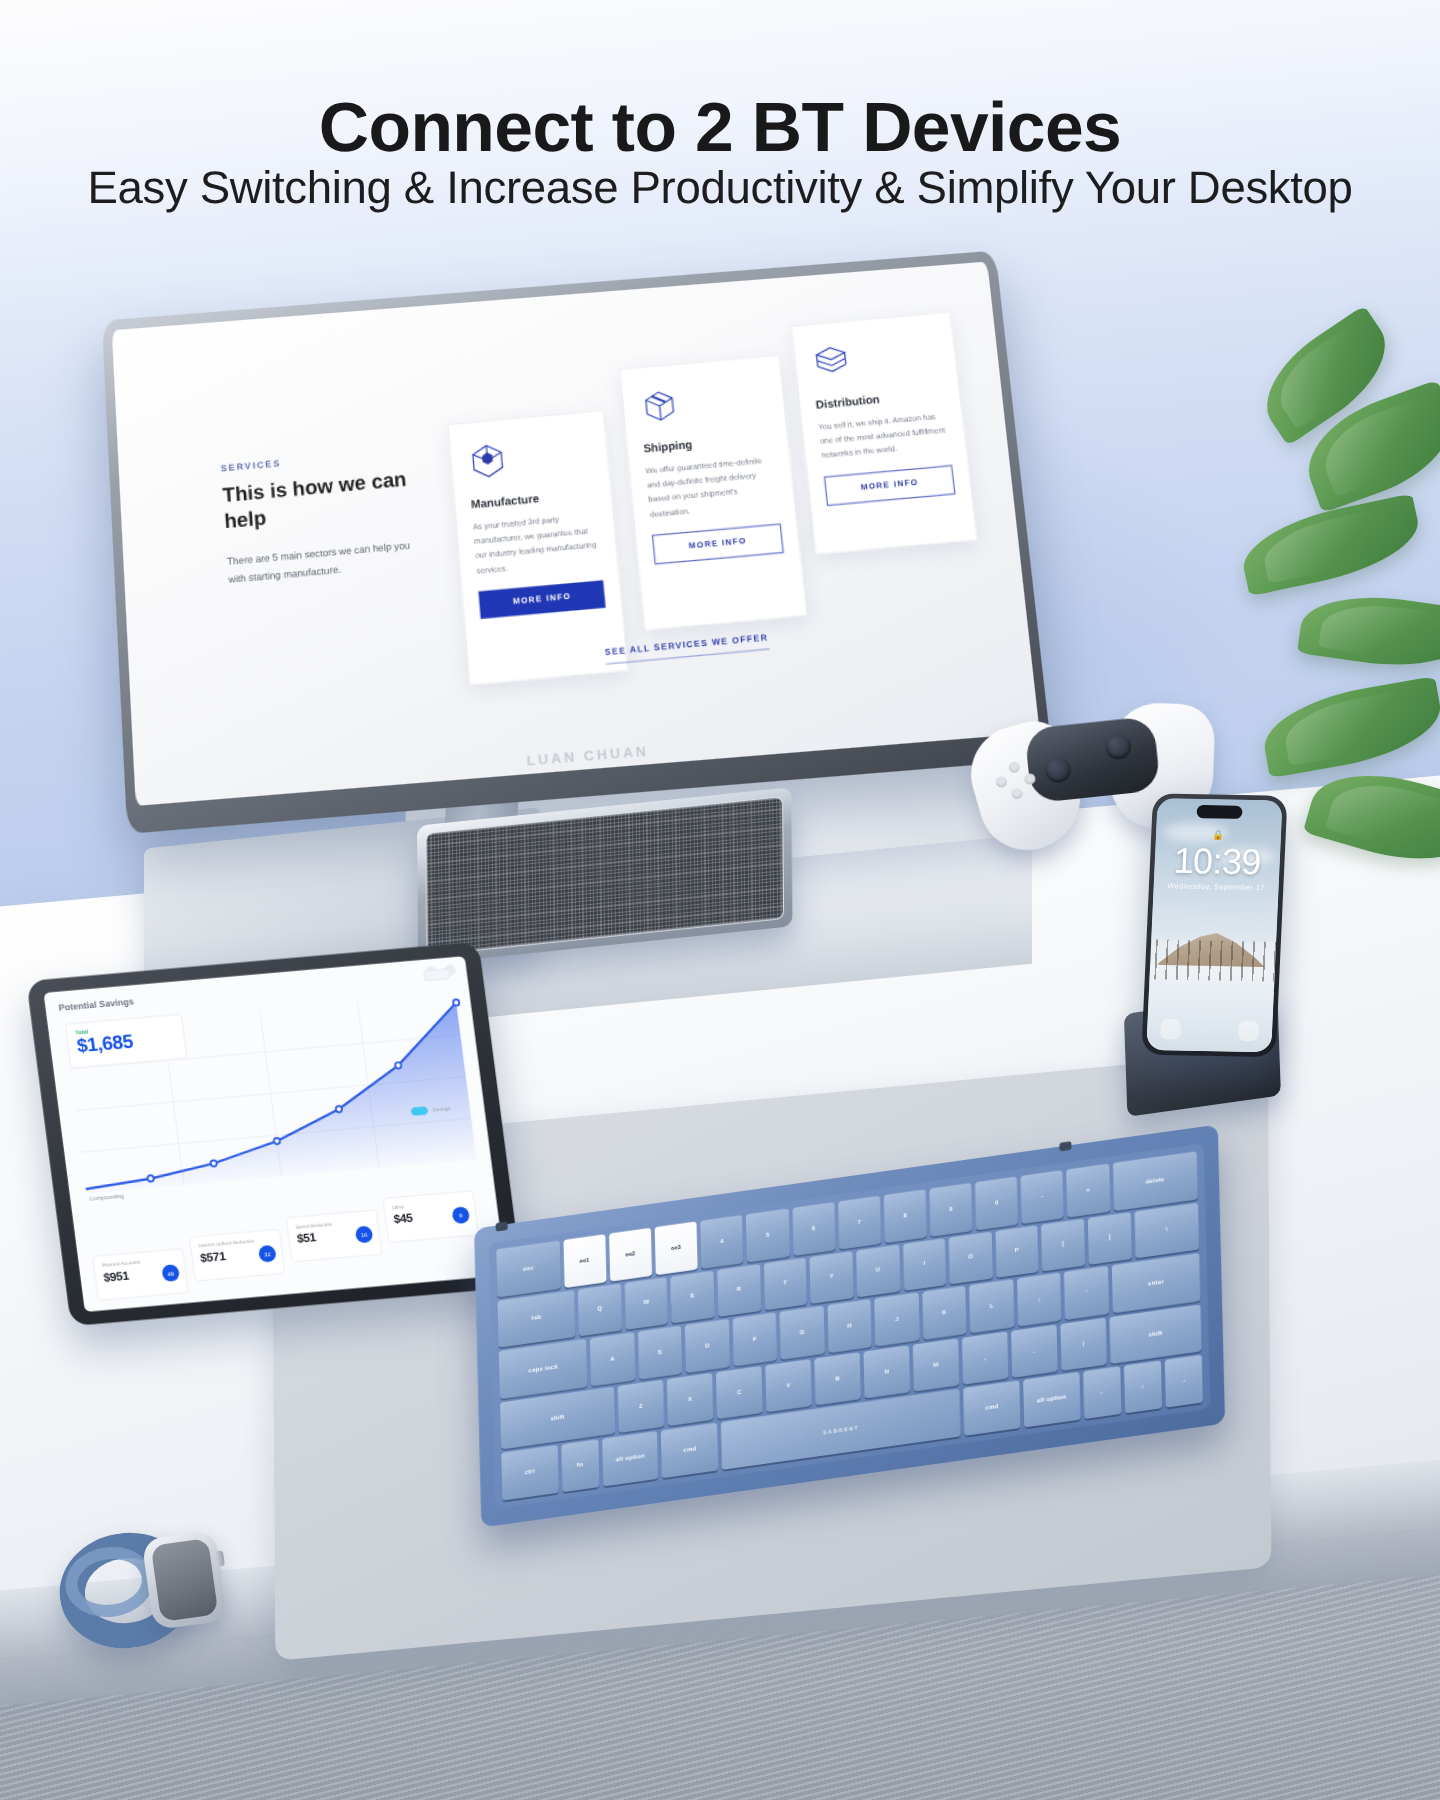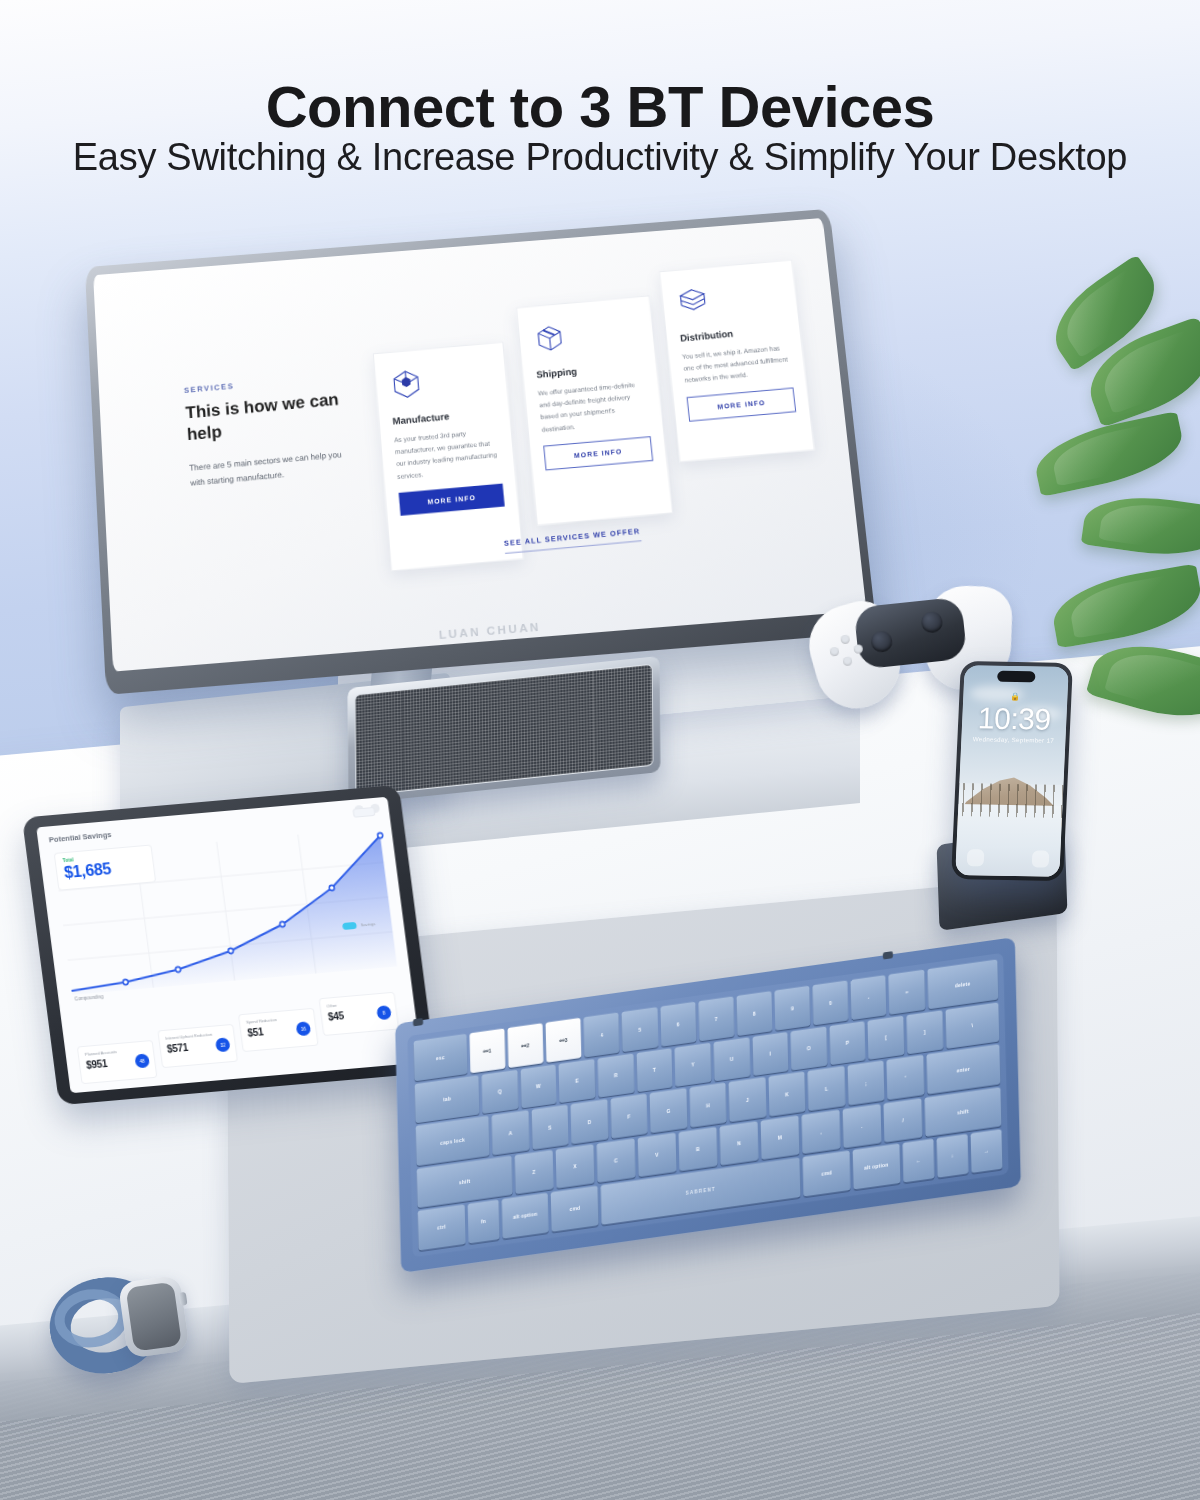--- a/index.html
+++ b/index.html
@@ -372,21 +372,21 @@
   .l4 { right:8px;   top:246px; width:150px; height:60px; transform: rotate(-10deg); }
   .l5 { right:-22px; top:318px; width:140px; height:66px; transform: rotate(16deg); }
   .l6 { right:46px;  top:-48px; width:118px; height:62px; transform: rotate(-34deg); }
 </style>
 </head>
 <body>
 
 <div id="scene">
 
   <div class="hdr">
-    <h1>Connect to 3 BT Devices</h1>
+    <h1>Connect to 2 BT Devices</h1>
     <h2>Easy Switching &amp; Increase Productivity &amp; Simplify Your Desktop</h2>
   </div>
 
   <div class="wall-shadow"></div>
   <div class="floor"></div>
   <div class="desk-top"></div>
   <div class="desk-edge"></div>
   <div class="desk-front"></div>
   <div class="mat"></div>
 

